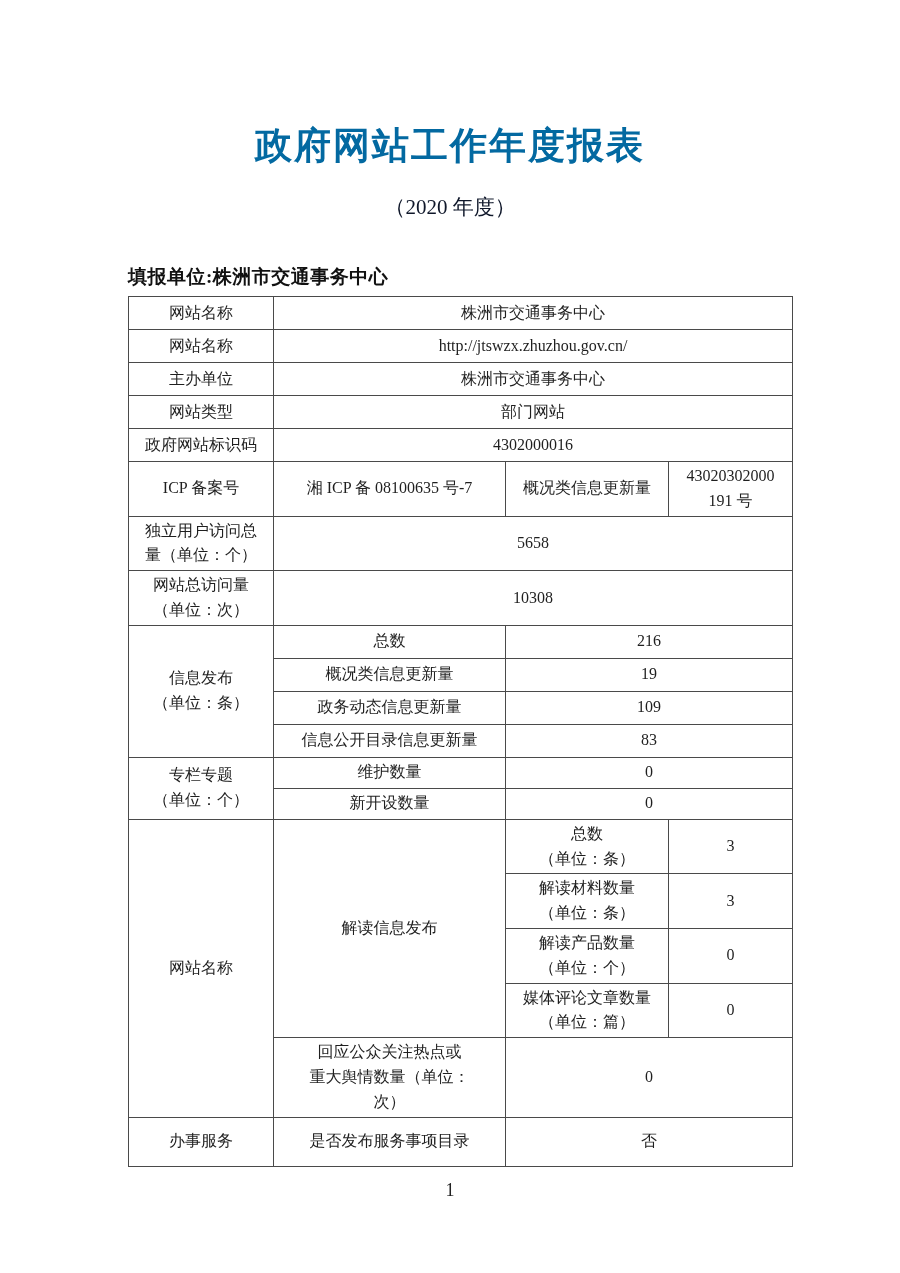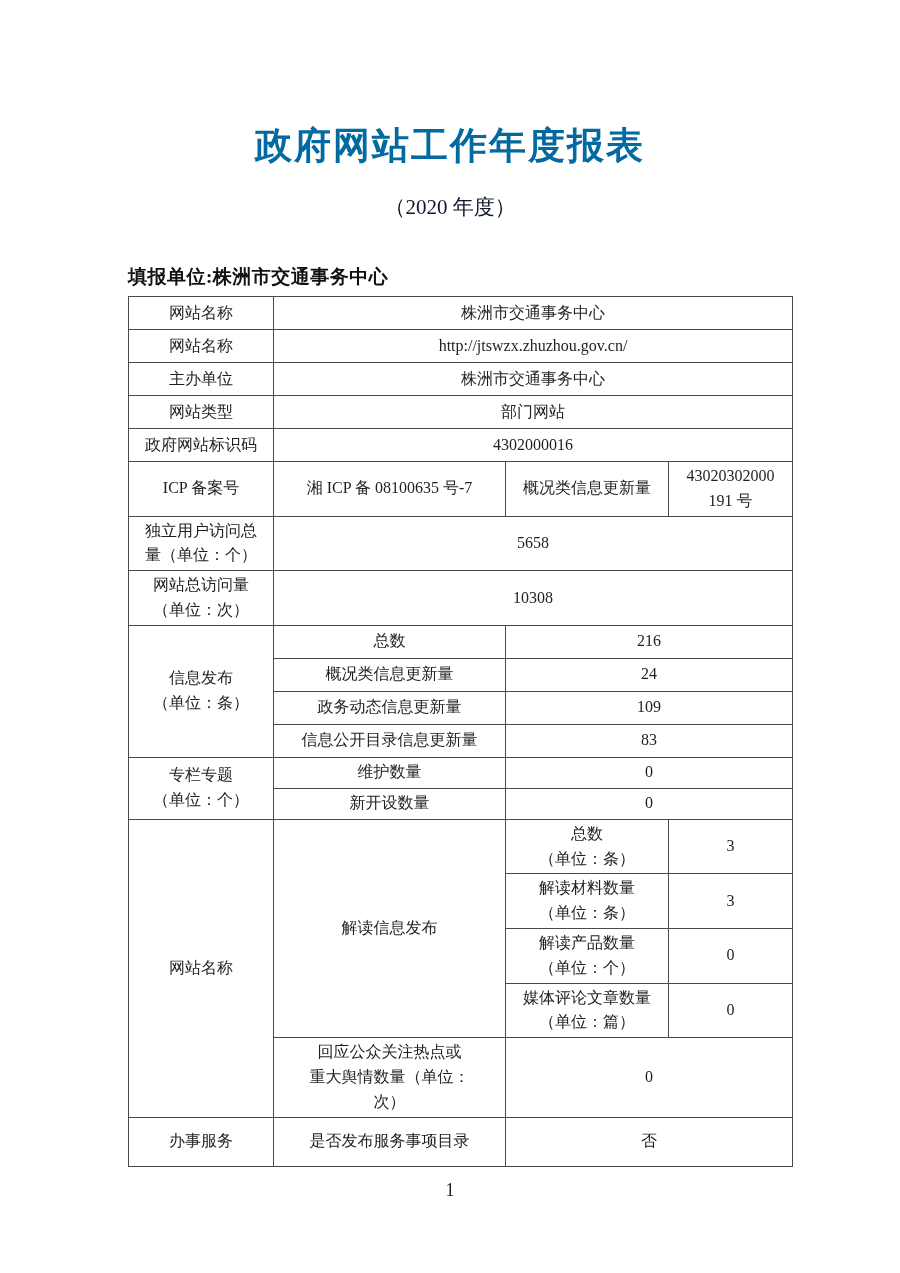--- a/index.html
+++ b/index.html
@@ -115,21 +115,21 @@
   </tr>
 
   <tr class="h32">
     <td rowspan="4" class="pre">信息发布
 （单位：条）</td>
     <td>总数</td>
     <td colspan="2">216</td>
   </tr>
   <tr class="h32">
     <td>概况类信息更新量</td>
-    <td colspan="2">24</td>
+    <td colspan="2">19</td>
   </tr>
   <tr class="h32">
     <td>政务动态信息更新量</td>
     <td colspan="2">109</td>
   </tr>
   <tr class="h32">
     <td>信息公开目录信息更新量</td>
     <td colspan="2">83</td>
   </tr>
 

